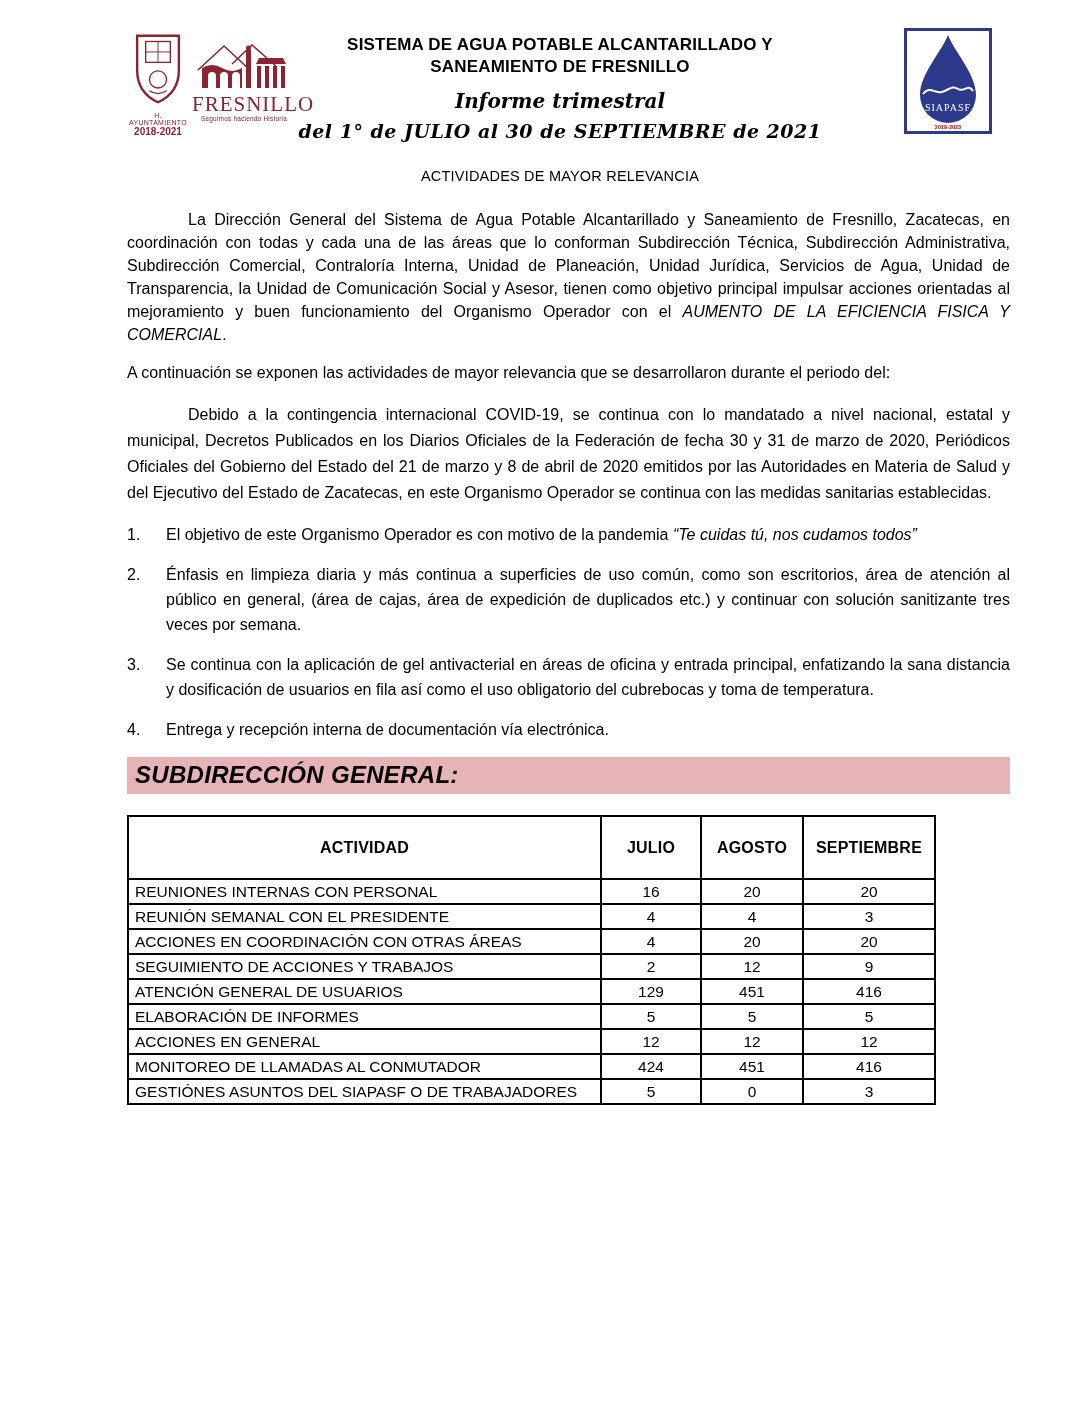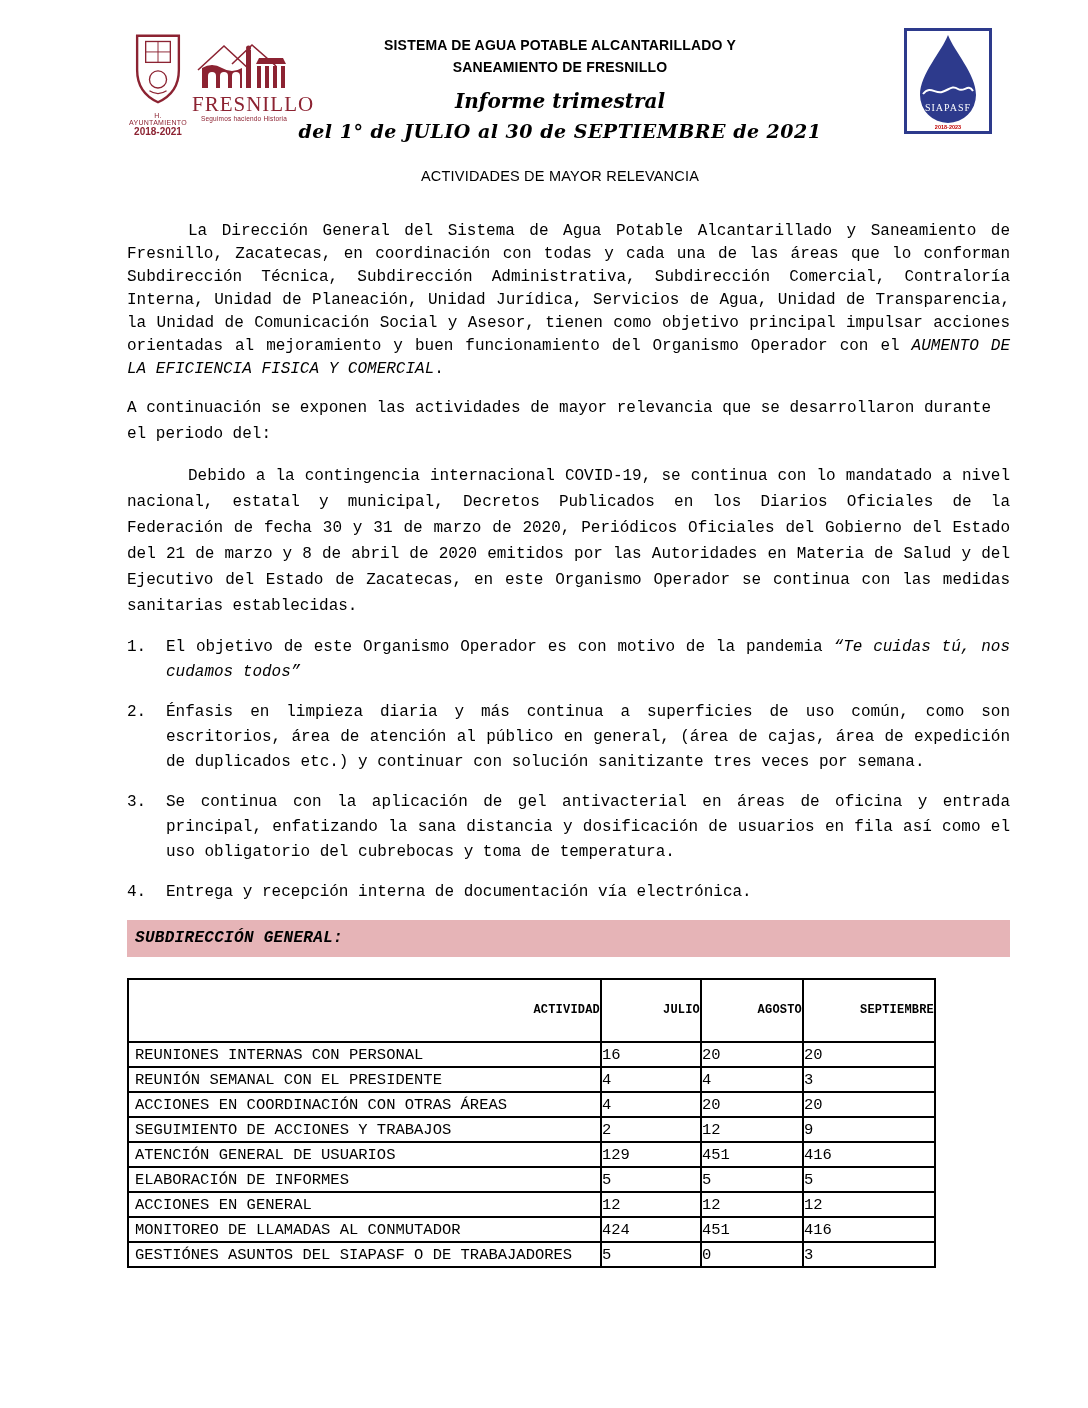--- a/index.html
+++ b/index.html
@@ -24,50 +24,50 @@
   
   .logo-ayto{position:absolute;left:126px;top:32px;width:64px;text-align:center;color:var(--maroon);}
   .logo-ayto .cap1{font-size:7px;letter-spacing:.3px;margin-top:2px;}
   .logo-ayto .cap2{font-size:10px;font-weight:bold;}
   .logo-fres{position:absolute;left:192px;top:42px;width:104px;text-align:center;color:var(--maroon);}
   .logo-fres .fres-name{font-family:"Liberation Serif",serif;font-size:21px;letter-spacing:1px;line-height:20px;}
   .logo-fres .fres-tag{font-size:6.5px;letter-spacing:.2px;margin-top:1px;}
   .logo-siapasf{position:absolute;left:888px;top:28px;width:88px;height:106px;color:var(--navy);margin-left:16px;}
   
   .title-block{position:absolute;left:250px;top:34px;width:620px;text-align:center;}
-  .main-title{font-size:14px;font-weight:bold;line-height:22px;letter-spacing:.2px;}
+  .main-title{font-size:17px;font-weight:bold;line-height:22px;letter-spacing:.2px;}
   .script-line{font-family:"DejaVu Serif","Liberation Serif",serif;font-style:italic;font-weight:bold;}
   .script1{font-size:20px;margin-top:11px;}
   .script2{font-size:19px;margin-top:7px;letter-spacing:.5px;}
   .relevancia{font-size:14.5px;margin-top:26px;letter-spacing:.2px;}
   
-  .content{position:absolute;left:127px;top:220px;width:883px;font-size:16px;line-height:23px;font-family:Liberation Mono, monospace;}
+  .content{position:absolute;left:127px;top:208px;width:883px;font-size:16px;line-height:23px;}
   .para{text-align:justify;}
   .indent{text-indent:61px;}
   .p2{margin-top:14px;text-align:left;line-height:26px;}
   .p3{margin-top:16px;line-height:26px;}
   .ital{font-style:italic;}
   .list{margin-top:16px;}
   .list-item{display:flex;margin-bottom:15px;line-height:25px;}
   .list-item .num{width:39px;flex:0 0 39px;}
   .list-item .txt{flex:1;text-align:justify;}
   
   .section-bar{
     margin-top:12px;width:883px;height:37px;
     background:var(--pink);
-    font-size:16px;font-weight:bold;font-style:italic;
+    font-size:24px;font-weight:bold;font-style:italic;
     line-height:36px;padding-left:8px;letter-spacing:.3px;
   }
   
   .tbl{margin-top:21px;border-collapse:collapse;width:807px;table-layout:fixed;}
   .tbl th,.tbl td{border:2px solid #000;}
-  .tbl th{font-size:12px;font-weight:bold;height:63px;text-align:right;letter-spacing:.2px;}
+  .tbl th{font-size:16px;font-weight:bold;height:63px;text-align:center;letter-spacing:.2px;}
   .tbl td{font-size:15.5px;height:25px;line-height:20px;vertical-align:middle;}
   .tbl td.act{text-align:left;padding:1px 4px 1px 6px;}
-  .tbl td.val{text-align:left;}
+  .tbl td.val{text-align:center;}
   .col-act{width:473px;}
   .col-jul{width:100px;}
   .col-ago{width:102px;}
   .col-sep{width:132px;}
 </style>
 </head>
 <body>
 
 <div class="page">
 

